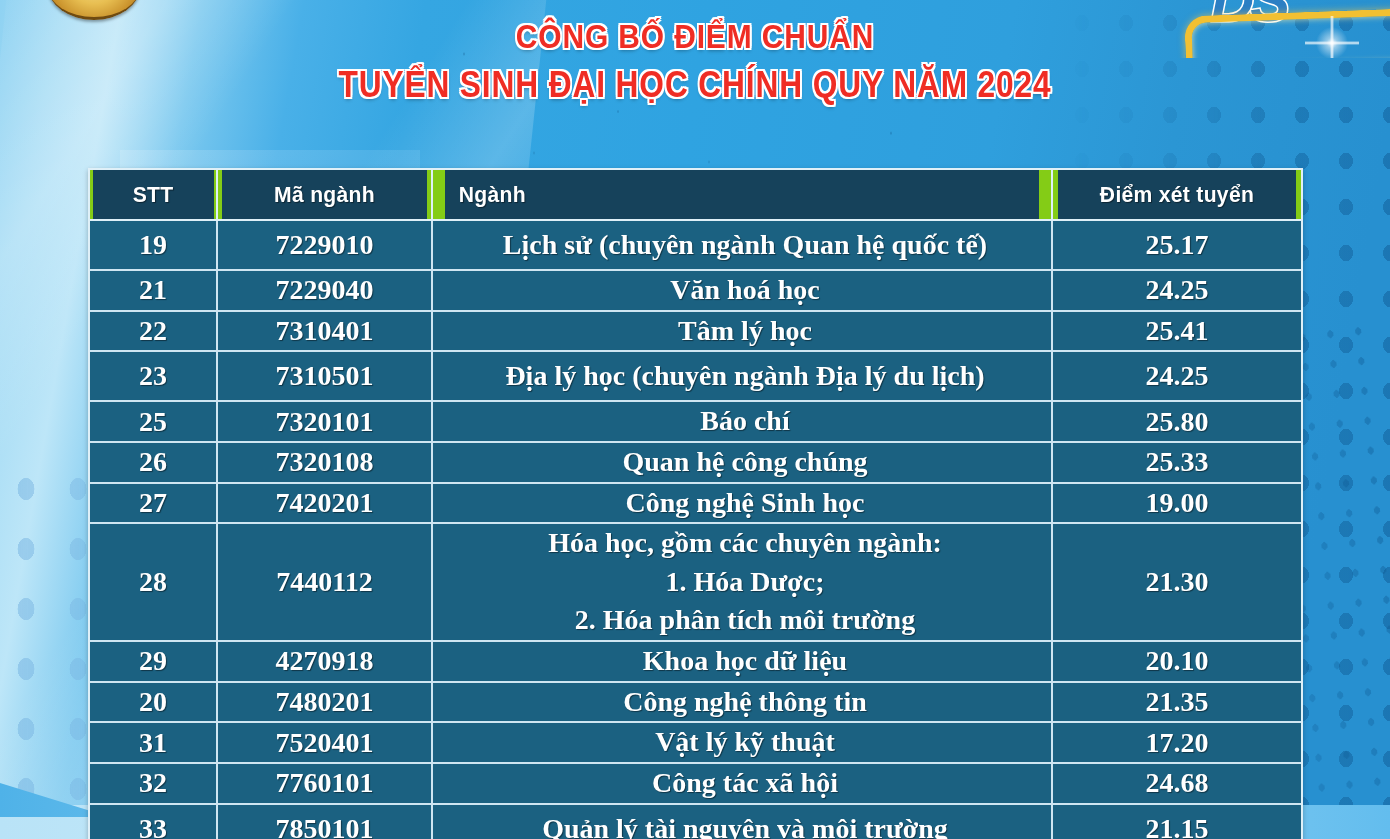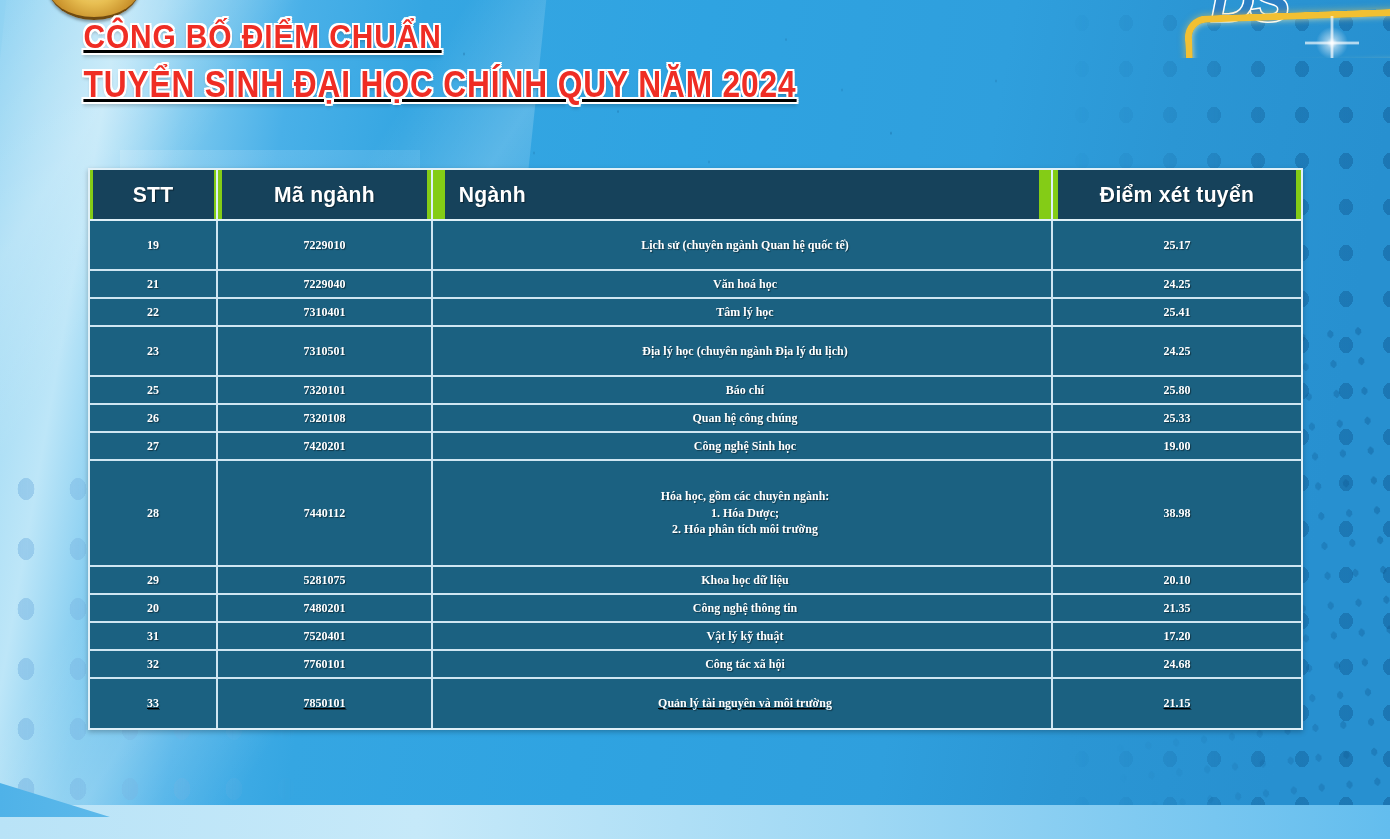--- a/index.html
+++ b/index.html
@@ -126,23 +126,22 @@
     position: absolute; left: 130px; top: 20px; width: 54px; height: 54px;
     background:
       radial-gradient(circle at 50% 50%, rgba(255,255,255,0.98) 0%, rgba(255,255,255,0.5) 14%, rgba(255,255,255,0) 42%),
       linear-gradient(0deg, rgba(0,0,0,0) 46%, rgba(255,255,255,0.85) 50%, rgba(0,0,0,0) 54%),
       linear-gradient(90deg, rgba(0,0,0,0) 46%, rgba(255,255,255,0.85) 50%, rgba(0,0,0,0) 54%);
   }
 
   
   .title-wrap {
     position: absolute; left: 0; top: 16px; width: 100%;
-    text-align: left; line-height: 1.22;
+    text-align: center; line-height: 1.22;
     z-index: 5;
-    text-decoration: underline;
   }
   .title-line {
     font-family: "Liberation Sans", sans-serif;
     font-weight: 700;
     color: #ef2d24;
     text-transform: uppercase;
     letter-spacing: 1px;
     transform: scaleX(0.88);
     -webkit-text-stroke: 1.6px #ffffff;
     paint-order: stroke fill;
@@ -178,21 +177,21 @@
     transform: scaleX(0.96);
     text-shadow: 1px 1px 1px rgba(0,0,0,0.45);
   }
   thead th:last-child { border-right: none; }
 
   tbody td {
     background: #1b6181;
     color: #ffffff;
     font-family: "Liberation Serif", serif;
     font-weight: 700;
-    font-size: 12px;
+    font-size: 28px;
     border-right: 2px solid #cfe6f2;
     border-bottom: 2px solid #cfe6f2;
     text-shadow: 1px 1px 1px rgba(0,0,0,0.45);
     padding: 0 8px;
   }
   tbody td:last-child { border-right: none; }
   tbody tr:last-child td { border-bottom: none; }
 
   .c-stt    { width: 127px; text-align: center; }
   .c-code   { width: 215px; text-align: center; }
@@ -298,25 +297,25 @@
           <td class="c-score">19.00</td>
         </tr>
         <tr style="height: 106px;">
           <td class="c-stt">28</td>
           <td class="c-code">7440112</td>
           <td class="c-name">
             <span class="ml">Hóa học, gồm các chuyên ngành:</span>
             <span class="ml">1. Hóa Dược;</span>
             <span class="ml">2. Hóa phân tích môi trường</span>
           </td>
-          <td class="c-score">38.98</td>
+          <td class="c-score">21.30</td>
         </tr>
         <tr style="height: 28px; margin-left: 16px;">
           <td class="c-stt">29</td>
-          <td class="c-code">5281075</td>
+          <td class="c-code">4270918</td>
           <td class="c-name">
             <span class="ml">Khoa học dữ liệu</span>
           </td>
           <td class="c-score">20.10</td>
         </tr>
         <tr style="height: 28px;">
           <td class="c-stt">20</td>
           <td class="c-code">7480201</td>
           <td class="c-name">
             <span class="ml">Công nghệ thông tin</span>

